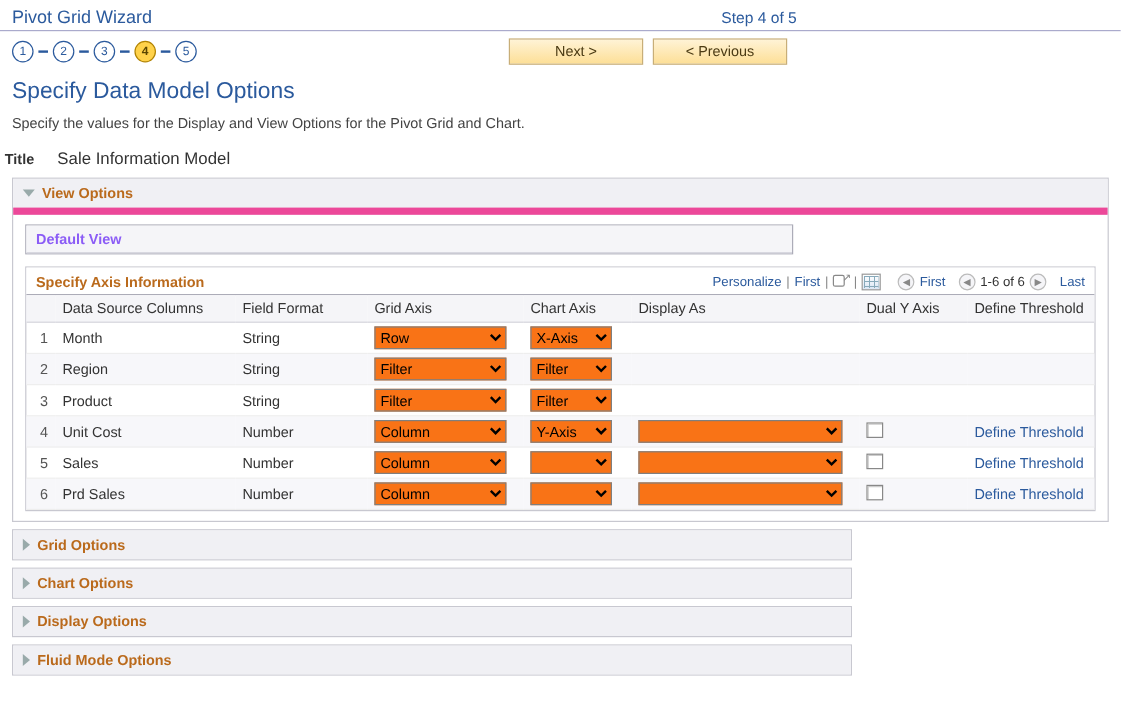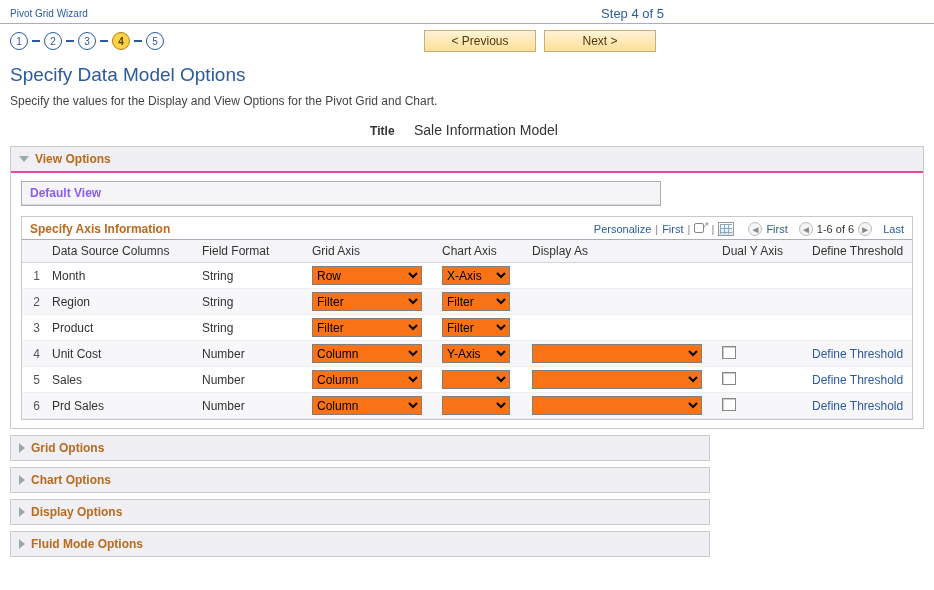--- a/index.html
+++ b/index.html
@@ -12,21 +12,21 @@
   }
   .header-row {
     display: flex;
     justify-content: space-between;
     align-items: center;
     padding: 6px 10px 2px 10px;
     border-bottom: 1px solid #aac;
   }
   .wizard-title {
     color: #2b5a9d;
-    font-size: 10px;
+    font-size: 15px;
   }
   .step-indicator {
     color: #2b5a9d;
     font-size: 13px;
     margin-right: 260px;
   }
   .steps-nav-row {
     display: flex;
     align-items: center;
     padding: 6px 10px 10px 10px;
@@ -78,32 +78,31 @@
     font-weight: normal;
     padding: 2px 10px 8px 10px;
   }
   .instruct {
     padding: 0 10px 14px 10px;
     color: #444;
   }
   .title-row {
     padding: 0 10px 8px 4px;
     font-size: 12px;
-    text-align: center;
   }
   .title-row .lbl { font-weight: bold; margin-right: 16px; }
   .title-row .val { font-size: 14px; color: #333; }
 
   .panel {
     margin: 0 10px 6px 10px;
     border: 1px solid #c8c8d0;
   }
   .panel-header {
     background: #f0f0f4;
-    border-bottom: 2px solid #ec4899;
+    border-bottom: 6px solid #ec4899;
     padding: 5px 8px;
     color: #ba6a1c;
     font-weight: bold;
     cursor: pointer;
     display: flex;
     align-items: center;
     gap: 6px;
   }
   .collapsed-panel {
     width: 700px;
@@ -259,22 +258,22 @@
     <span class="step-dash"></span>
     <span class="step-circle">2</span>
     <span class="step-dash"></span>
     <span class="step-circle">3</span>
     <span class="step-dash"></span>
     <span class="step-circle active">4</span>
     <span class="step-dash"></span>
     <span class="step-circle">5</span>
   </div>
   <div class="nav-buttons">
+    <button class="nav-btn">Next &gt;</button>
     <button class="nav-btn">&lt; Previous</button>
-    <button class="nav-btn">Next &gt;</button>
   </div>
 </div>
 
 <h2 class="page-title">Specify Data Model Options</h2>
 <div class="instruct">Specify the values for the Display and View Options for the Pivot Grid and Chart.</div>
 <div class="title-row">
   <span class="lbl">Title</span>
   <span class="val">Sale Information Model</span>
 </div>
 

